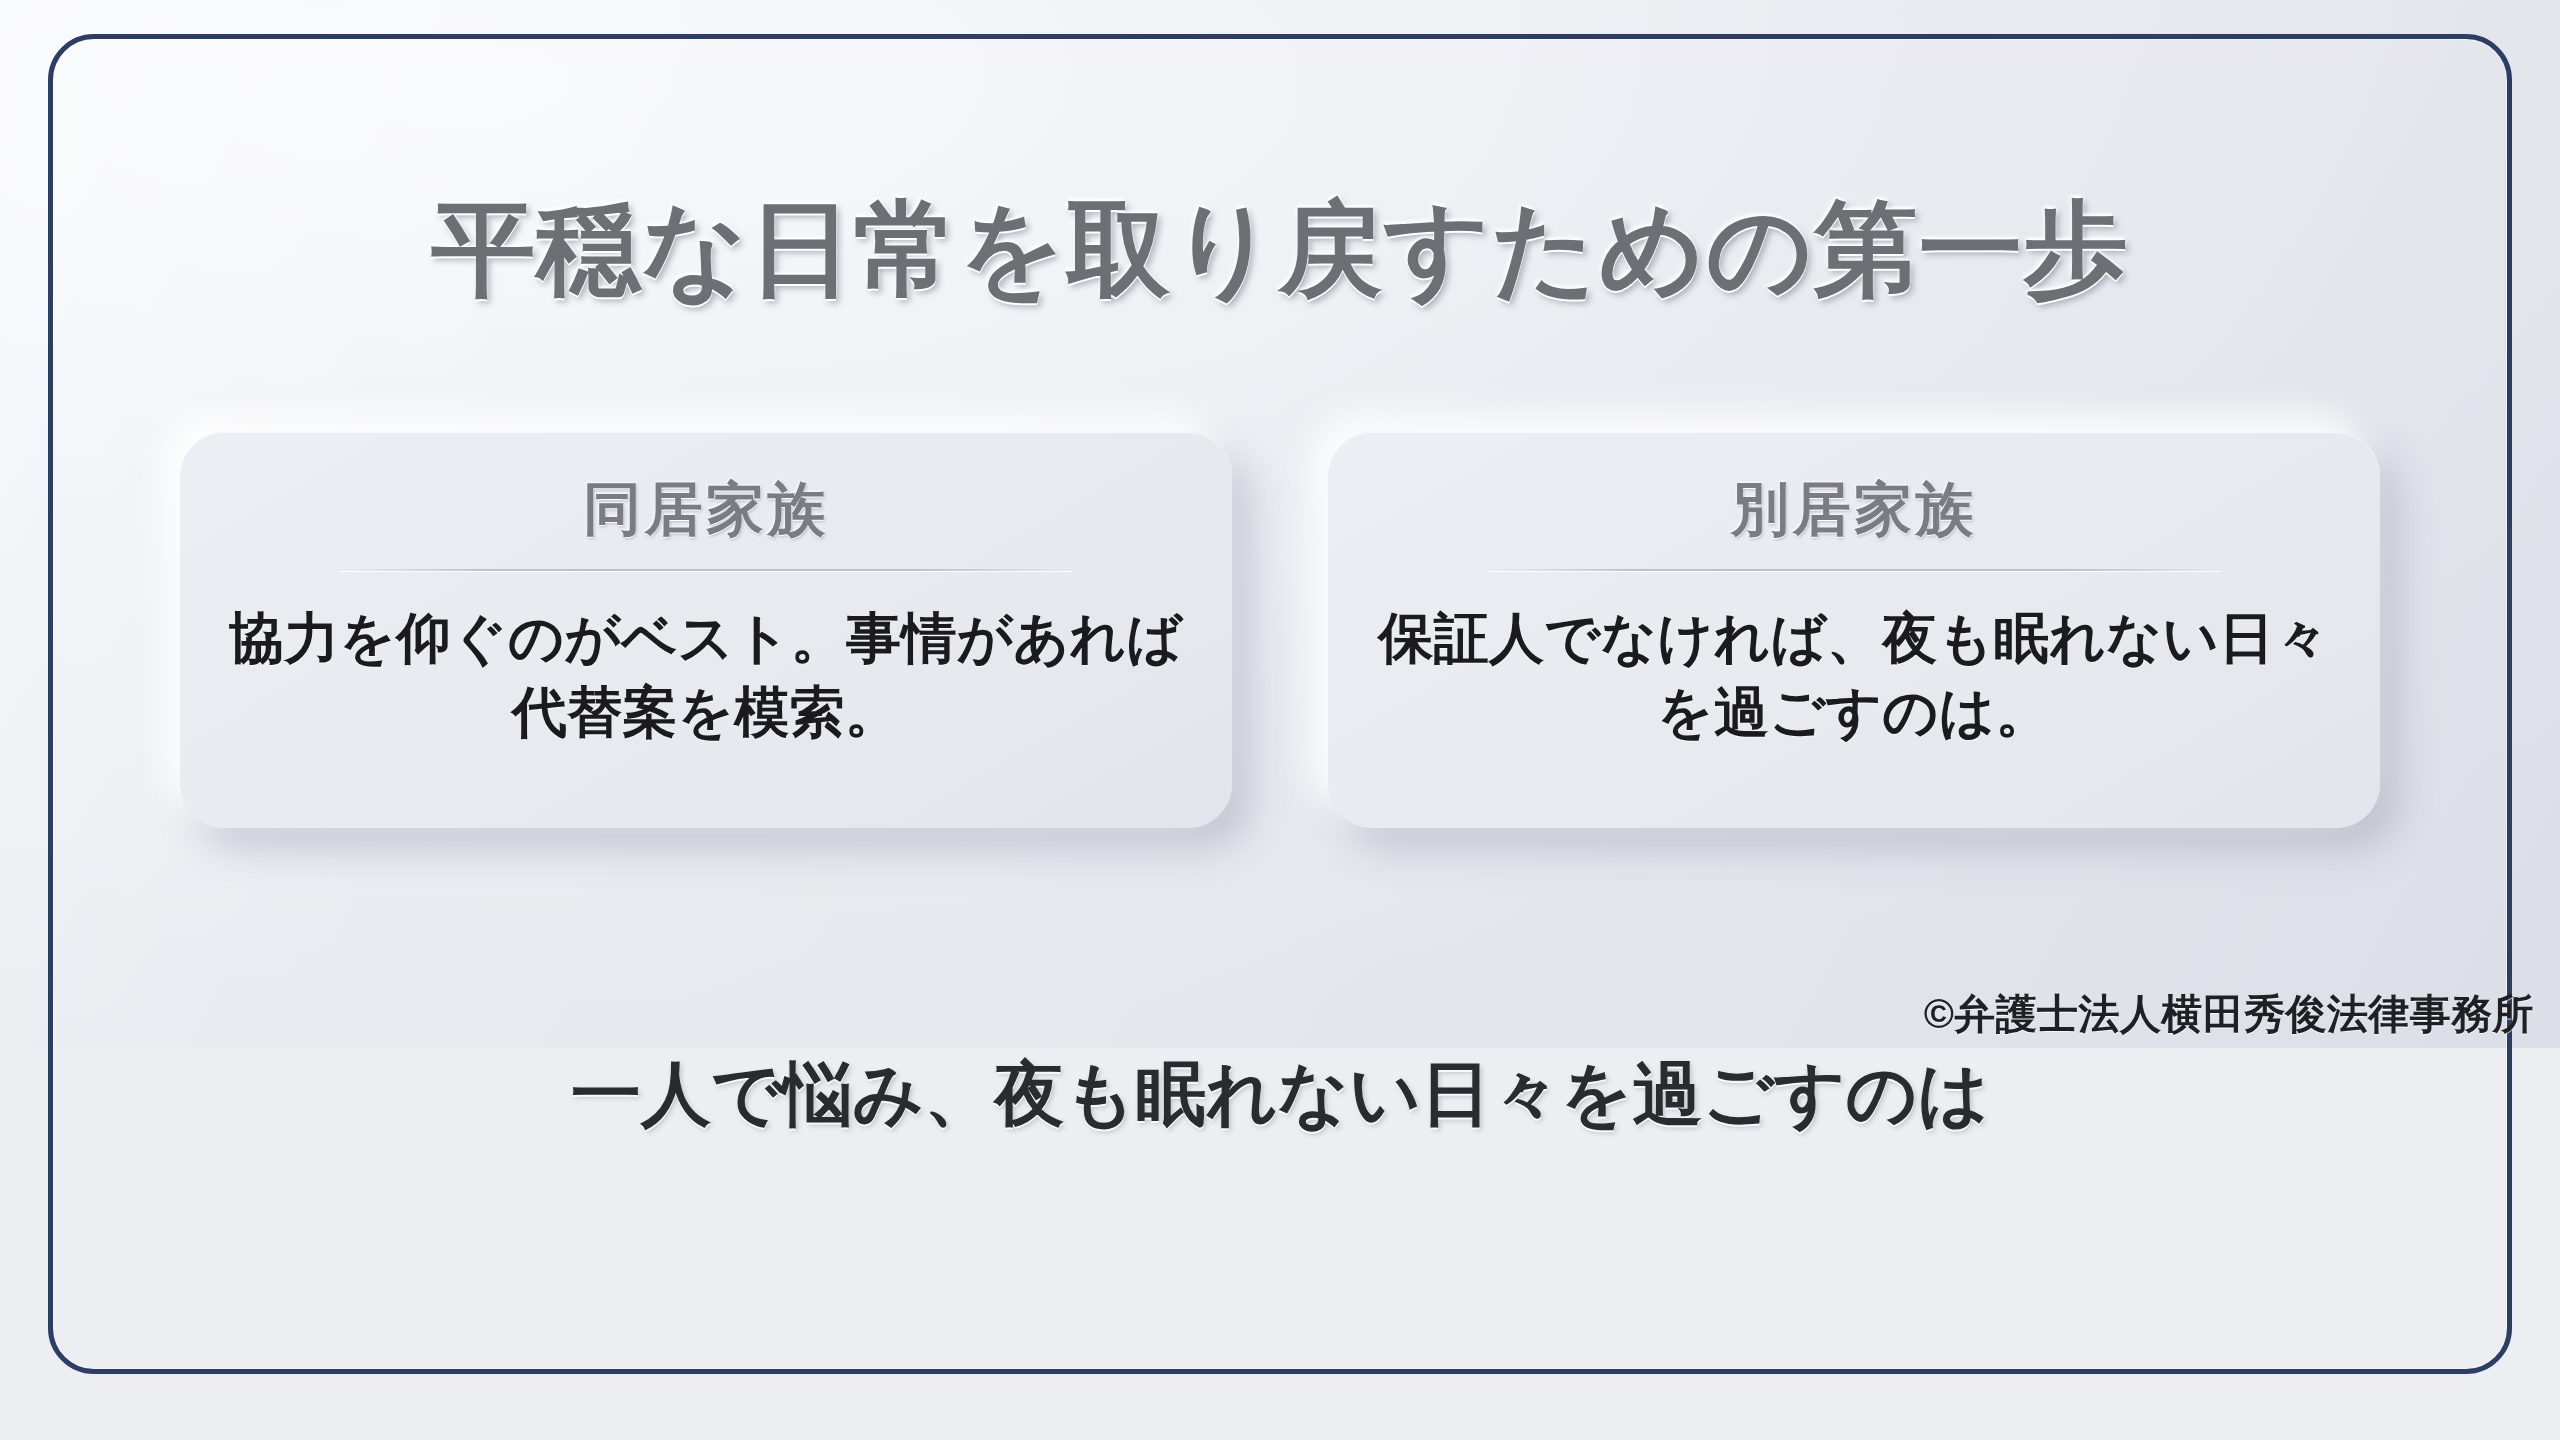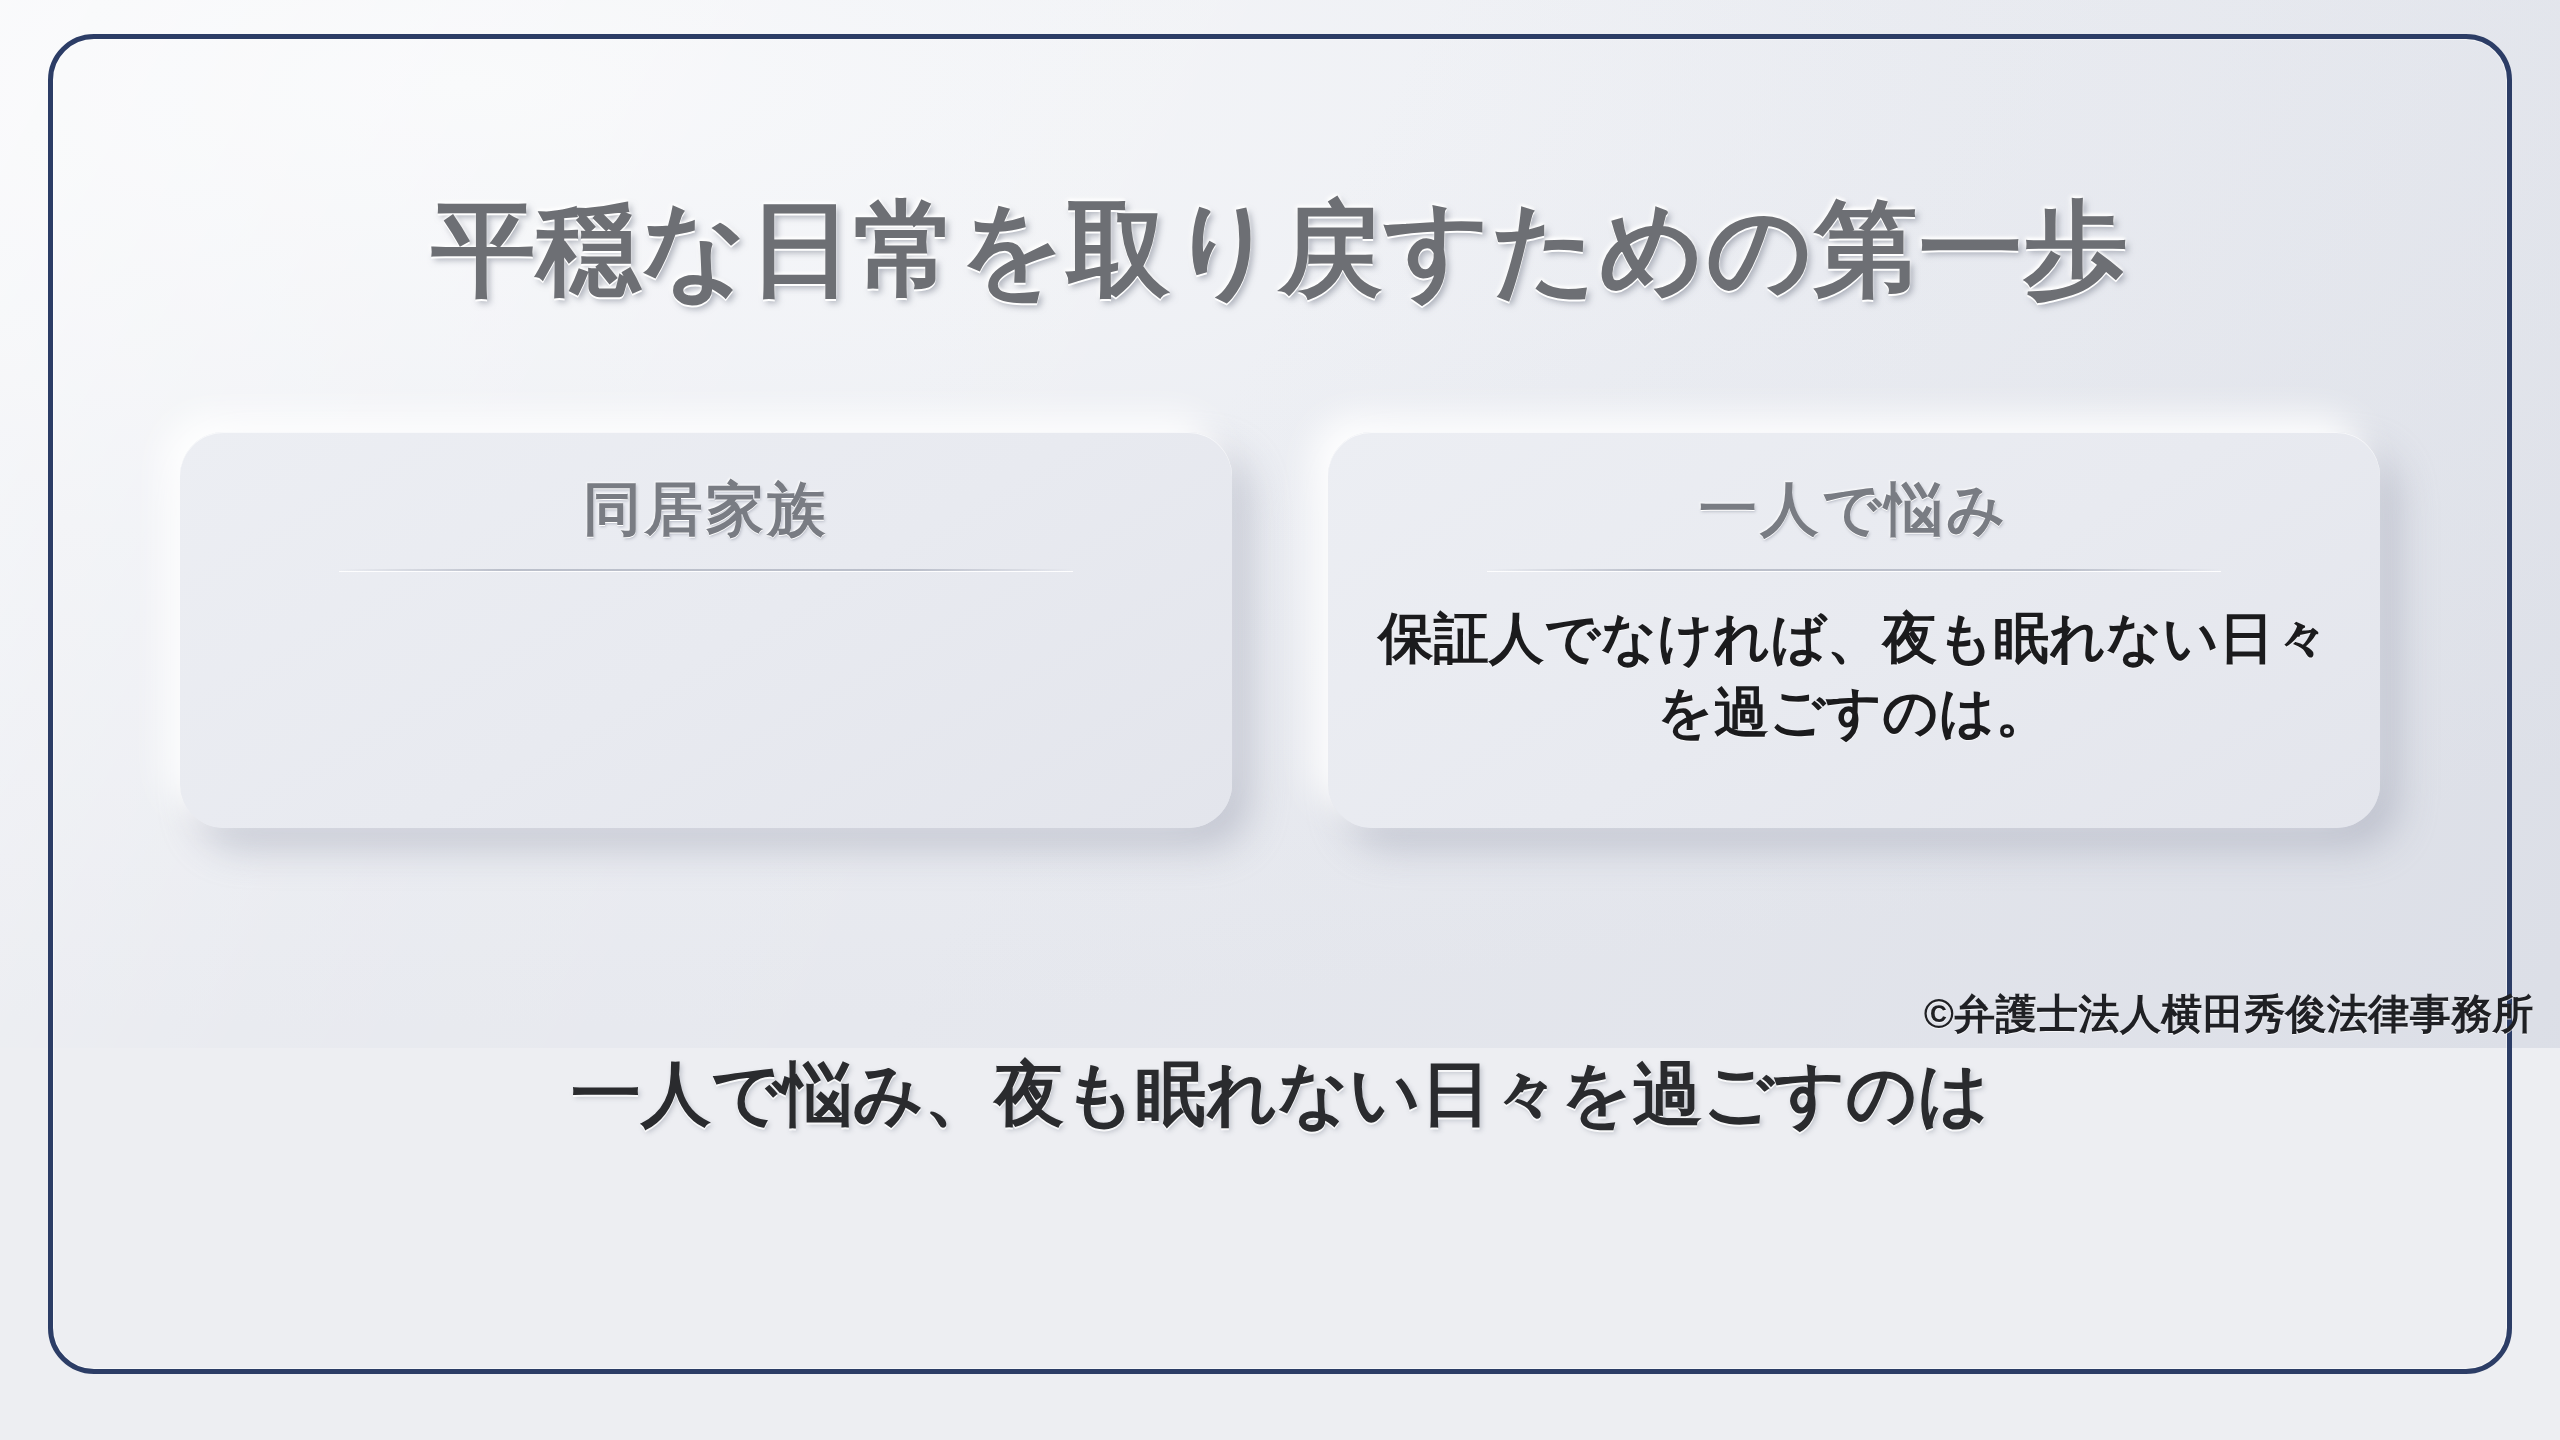--- a/index.html
+++ b/index.html
@@ -183,24 +183,25 @@
 
   <div class="content">
 
     <h1 class="title">平穏な日常を取り戻すための第一歩</h1>
 
     <div class="cards">
 
       <div class="card">
         <div class="card-title">同居家族</div>
         <div class="card-rule"></div>
+        <div class="card-body">協力を仰ぐのがベスト。事情があれば代替案を模索。</div>
       </div>
 
       <div class="card">
-        <div class="card-title">一人で悩み</div>
+        <div class="card-title">別居家族</div>
         <div class="card-rule"></div>
         <div class="card-body">保証人でなければ、夜も眠れない日々を過ごすのは。</div>
       </div>
 
 
     </div>
 
     <div class="closing">
       <span class="line">一人で悩み、夜も眠れない日々を過ごすのは</span>
     </div>

